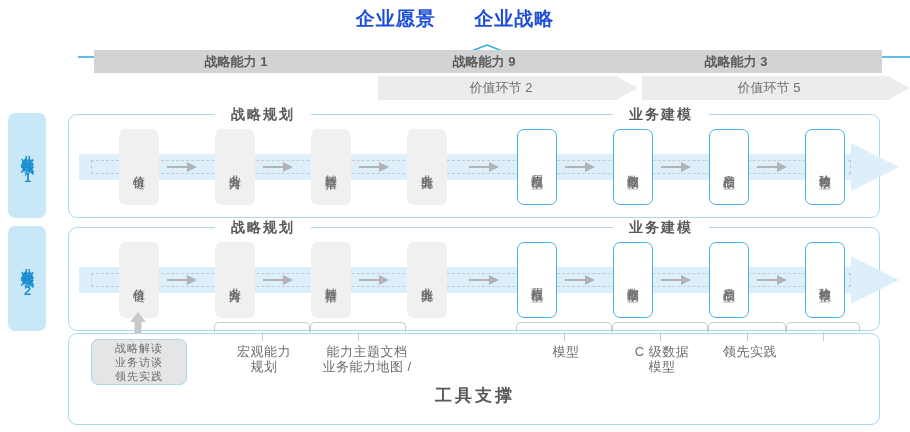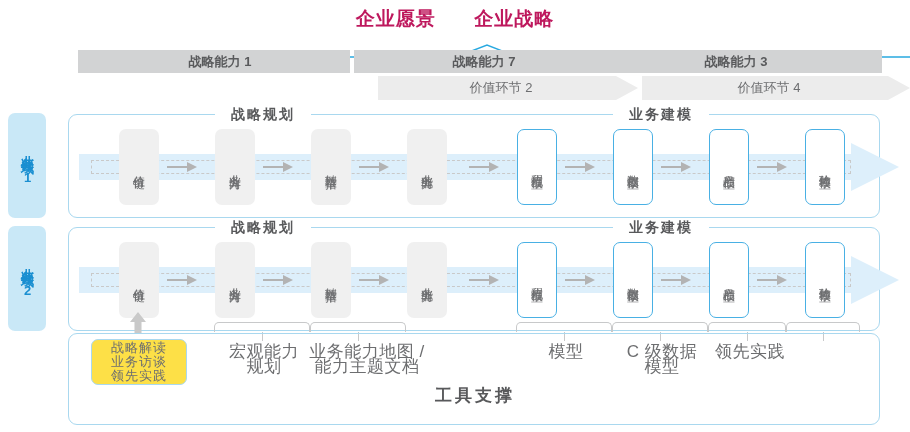--- a/index.html
+++ b/index.html
@@ -10,36 +10,36 @@
     color:#58595b;
     position:relative;
     overflow:hidden;
   }
   .stage{ position:absolute; left:0; top:0; width:910px; height:432px; }
 
   
   .top-titles{
     position:absolute; left:0; top:6px; width:910px;
     text-align:center;
-    color:#be185d; font-weight:bold; font-size:19px; letter-spacing:1px;
+    color:#1d4ed8; font-weight:bold; font-size:19px; letter-spacing:1px;
   }
   .top-titles span{ display:inline-block; }
   .top-titles .gap{ width:26px; }
 
   .vision-line{ position:absolute; left:78px; top:44px; width:832px; height:14px; }
 
   
   .cap-row{ position:absolute; left:78px; top:50px; width:832px; height:23px; }
   .cap-cell{
     position:absolute; top:0; height:23px;
     background:#d2d3d4; color:#595a5c;
     font-size:13px; font-weight:bold;
     display:flex; align-items:center; justify-content:center;
   }
-  .cap1{ left:0;   width:272px;padding-left:12px; }
+  .cap1{ left:16px;   width:272px;padding-left:12px; }
   .cap2{ left:276px; width:260px; }
   .cap3{ left:512px; width:292px; }
 
   
   .val-row{ position:absolute; left:78px; top:76px; width:832px; height:24px; }
   .val-cell{
     position:absolute; top:0; height:24px;
     background:#ececec; color:#6d6e70; font-size:13px;
     display:flex; align-items:center; justify-content:center;
   }
@@ -125,28 +125,28 @@
   .tools-box{
     position:absolute; left:68px; top:333px; width:812px; height:92px;
     border:1px solid #a9d8ef; border-radius:9px;
   }
   .tools-title{
     position:absolute; left:0; top:50px; width:812px; text-align:center;
     font-size:17px; font-weight:bold; color:#58595b; letter-spacing:3px;
   }
   .tool-card{
     position:absolute; top:5px; width:96px; height:46px;
-    border:1px solid #a9d8ef; border-radius:7px; background:#fde047;
-    display:flex; align-items:center; justify-content:center;
-    text-align:center; font-size:13px; line-height:14px; color:#6d6e70;
+    border:1px solid #a9d8ef; border-radius:7px; background:#e5e5e5;
+    display:flex; align-items:center; justify-content:center;
+    text-align:center; font-size:11px; line-height:14px; color:#6d6e70;
     letter-spacing:1px;
   }
   .tool-text{
     position:absolute; top:10px; width:110px; text-align:center;
-    font-size:17px; line-height:15px; color:#6d6e70; letter-spacing:0.5px;
+    font-size:13px; line-height:15px; color:#6d6e70; letter-spacing:0.5px;
   }
   .up-arrow{
     position:absolute; width:16px; height:22px; background:#c9c9c9;
     clip-path:polygon(50% 0, 100% 10px, 72% 10px, 72% 22px, 28% 22px, 28% 10px, 0 10px);
   }
   .bracket{
     position:absolute; border:1px solid #c8c9ca; border-bottom:none;
     border-top-left-radius:5px; border-top-right-radius:5px;
     height:10px;
   }
@@ -167,33 +167,33 @@
 
   <svg class="vision-line" viewBox="0 0 832 14" preserveAspectRatio="none">
     <polyline points="0,13 378,13 409,1 440,13 832,13" fill="none" stroke="#29a9e0" stroke-width="1.4"></polyline>
   </svg>
 
   <div class="cap-row">
     <div class="cap-cell cap1">
         <span>战略能力 1</span>
       </div>
     <div class="cap-cell cap2">
-        <span>战略能力 7</span>
+        <span>战略能力 9</span>
       </div>
     <div class="cap-cell cap3">
         <span>战略能力 3</span>
       </div>
   </div>
 
   <div class="val-row">
     <div class="val-cell v2">
         <span>价值环节 2</span>
       </div>
     <div class="val-cell v3">
-        <span>价值环节 4</span>
+        <span>价值环节 5</span>
       </div>
   </div>
 
   <div class="domain-label dl1">
       <span>业务领域 1</span>
     </div>
   <div class="domain-label dl2">
       <span>业务领域 2</span>
     </div>
 
@@ -267,22 +267,22 @@
         <div>业务访谈</div>
         <div>领先实践</div>
       </div>
     </div>
 
     <div class="tool-text" style="left:140px">
       <div>宏观能力</div>
       <div>规划</div>
     </div>
     <div class="tool-text" style="left:236px; width:124px;">
+      <div>能力主题文档</div>
       <div>业务能力地图 /</div>
-      <div>能力主题文档</div>
     </div>
     <div class="tool-text" style="left:442px">
       <div>模型</div>
     </div>
     <div class="tool-text" style="left:538px">
       <div>C 级数据</div>
       <div>模型</div>
     </div>
     <div class="tool-text" style="left:626px">
       <div>领先实践</div>

